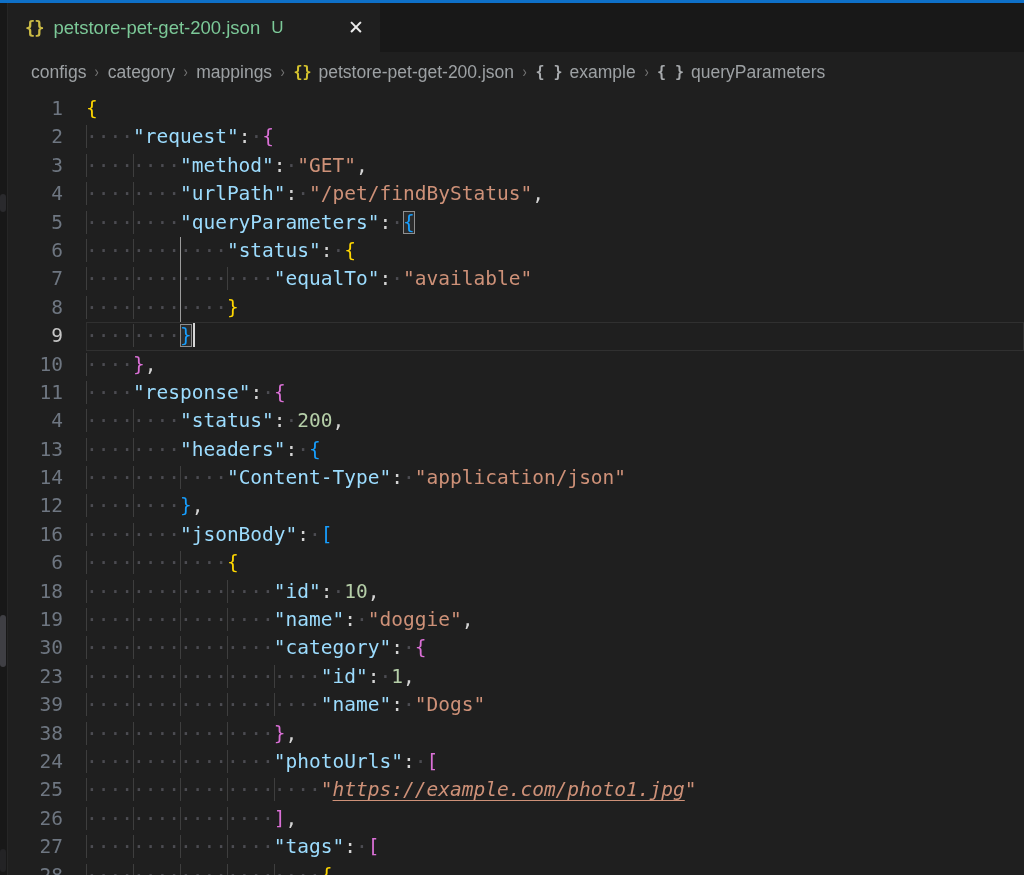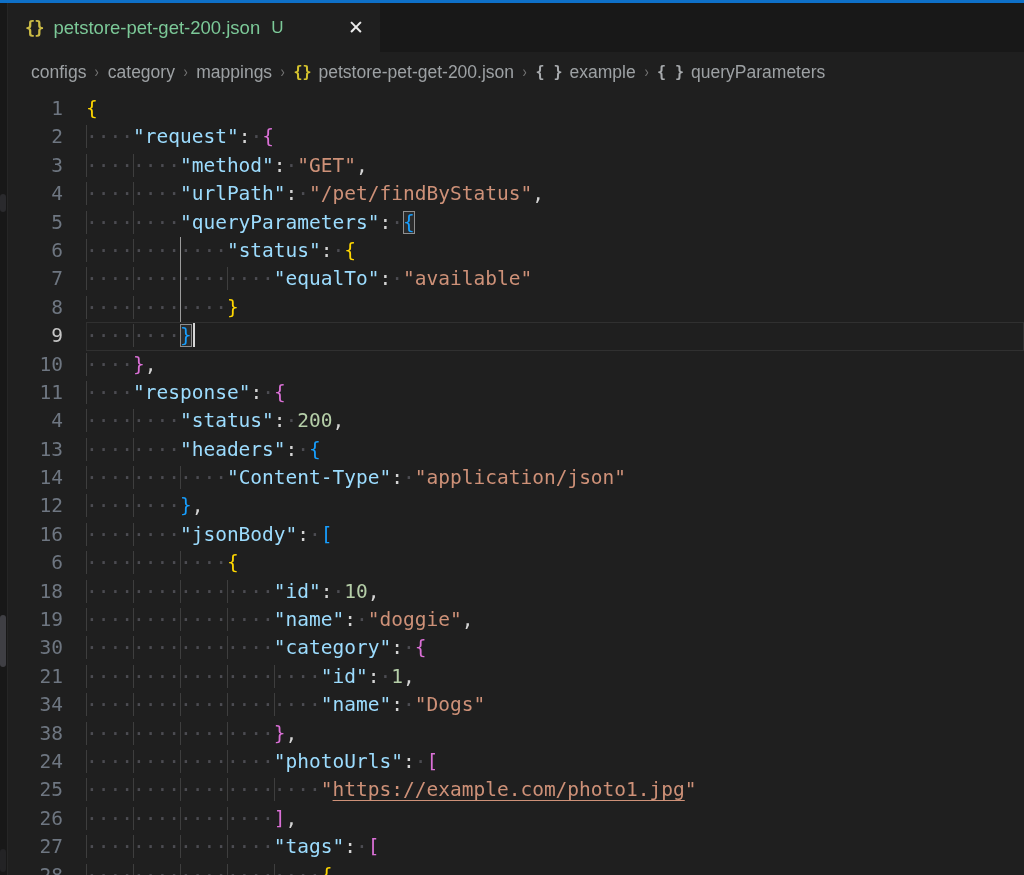--- a/index.html
+++ b/index.html
@@ -45,21 +45,21 @@
           font-family:"DejaVu Sans Mono", monospace; font-size:19.5px; white-space:pre; }
   .line { height:28.4px; line-height:28.4px; position:relative; }
   .line.current { outline:1px solid #303030; outline-offset:-1px; }
 
   .t-ind, .t-ws { color:#4c4c52; }
   .t-ind { background:repeating-linear-gradient(to right, #3e3e3e 0px, #3e3e3e 1px,
                                                 transparent 1px, transparent 4ch); }
   .t-key { color:#9cdcfe; }
   .t-str { color:#ce9178; }
   .t-lnk { color:#ce9178; text-decoration:underline; text-decoration-thickness:1px;
-           text-underline-offset:4px; }
+           text-underline-offset:4px;font-style:italic; }
   .t-num { color:#b5cea8;text-align:center; }
   .t-pun { color:#d4d4d4; }
   .t-b1 { color:#ffd700; }
   .t-b2 { color:#da70d6; }
   .t-b3 { color:#179fff; }
   .t-match { outline:1px solid #8f8f8f; outline-offset:-1px; background:rgba(130,130,130,.12); }
 
   .cursor { display:inline-block; width:2px; height:24px; background:#d7d7d7;
             vertical-align:-5px; margin-left:1px; }
 
@@ -132,22 +132,22 @@
         <div class="ln">11</div>
         <div class="ln">4</div>
         <div class="ln">13</div>
         <div class="ln">14</div>
         <div class="ln">12</div>
         <div class="ln">16</div>
         <div class="ln">6</div>
         <div class="ln">18</div>
         <div class="ln">19</div>
         <div class="ln">30</div>
-        <div class="ln">21</div>
-        <div class="ln">34</div>
+        <div class="ln">23</div>
+        <div class="ln">39</div>
         <div class="ln">38</div>
         <div class="ln">24</div>
         <div class="ln">25</div>
         <div class="ln">26</div>
         <div class="ln">27</div>
         <div class="ln">28</div>
       </div>
     <div class="code"><div class="line"><span class="t-b1">{</span></div><div class="line"><span class="t-ind">····</span><span class="t-key">"request"</span><span class="t-pun">:</span><span class="t-ws">·</span><span class="t-b2">{</span></div><div class="line"><span class="t-ind">········</span><span class="t-key">"method"</span><span class="t-pun">:</span><span class="t-ws">·</span><span class="t-str">"GET"</span><span class="t-pun">,</span></div><div class="line"><span class="t-ind">········</span><span class="t-key">"urlPath"</span><span class="t-pun">:</span><span class="t-ws">·</span><span class="t-str">"/pet/findByStatus"</span><span class="t-pun">,</span></div><div class="line"><span class="t-ind">········</span><span class="t-key">"queryParameters"</span><span class="t-pun">:</span><span class="t-ws">·</span><span class="t-b3 t-match">{</span></div><div class="line"><span class="t-ind">············</span><span class="t-key">"status"</span><span class="t-pun">:</span><span class="t-ws">·</span><span class="t-b1">{</span></div><div class="line"><span class="t-ind">················</span><span class="t-key">"equalTo"</span><span class="t-pun">:</span><span class="t-ws">·</span><span class="t-str">"available"</span></div><div class="line"><span class="t-ind">············</span><span class="t-b1">}</span></div><div class="line current"><span class="t-ind">········</span><span class="t-b3 t-match">}</span><span class="cursor"></span></div><div class="line"><span class="t-ind">····</span><span class="t-b2">}</span><span class="t-pun">,</span></div><div class="line"><span class="t-ind">····</span><span class="t-key">"response"</span><span class="t-pun">:</span><span class="t-ws">·</span><span class="t-b2">{</span></div><div class="line"><span class="t-ind">········</span><span class="t-key">"status"</span><span class="t-pun">:</span><span class="t-ws">·</span><span class="t-num">200</span><span class="t-pun">,</span></div><div class="line"><span class="t-ind">········</span><span class="t-key">"headers"</span><span class="t-pun">:</span><span class="t-ws">·</span><span class="t-b3">{</span></div><div class="line"><span class="t-ind">············</span><span class="t-key">"Content-Type"</span><span class="t-pun">:</span><span class="t-ws">·</span><span class="t-str">"application/json"</span></div><div class="line"><span class="t-ind">········</span><span class="t-b3">}</span><span class="t-pun">,</span></div><div class="line"><span class="t-ind">········</span><span class="t-key">"jsonBody"</span><span class="t-pun">:</span><span class="t-ws">·</span><span class="t-b3">[</span></div><div class="line"><span class="t-ind">············</span><span class="t-b1">{</span></div><div class="line"><span class="t-ind">················</span><span class="t-key">"id"</span><span class="t-pun">:</span><span class="t-ws">·</span><span class="t-num">10</span><span class="t-pun">,</span></div><div class="line"><span class="t-ind">················</span><span class="t-key">"name"</span><span class="t-pun">:</span><span class="t-ws">·</span><span class="t-str">"doggie"</span><span class="t-pun">,</span></div><div class="line"><span class="t-ind">················</span><span class="t-key">"category"</span><span class="t-pun">:</span><span class="t-ws">·</span><span class="t-b2">{</span></div><div class="line"><span class="t-ind">····················</span><span class="t-key">"id"</span><span class="t-pun">:</span><span class="t-ws">·</span><span class="t-num">1</span><span class="t-pun">,</span></div><div class="line"><span class="t-ind">····················</span><span class="t-key">"name"</span><span class="t-pun">:</span><span class="t-ws">·</span><span class="t-str">"Dogs"</span></div><div class="line"><span class="t-ind">················</span><span class="t-b2">}</span><span class="t-pun">,</span></div><div class="line"><span class="t-ind">················</span><span class="t-key">"photoUrls"</span><span class="t-pun">:</span><span class="t-ws">·</span><span class="t-b2">[</span></div><div class="line"><span class="t-ind">····················</span><span class="t-str">"</span><span class="t-lnk">https://example.com/photo1.jpg</span><span class="t-str">"</span></div><div class="line"><span class="t-ind">················</span><span class="t-b2">]</span><span class="t-pun">,</span></div><div class="line"><span class="t-ind">················</span><span class="t-key">"tags"</span><span class="t-pun">:</span><span class="t-ws">·</span><span class="t-b2">[</span></div><div class="line"><span class="t-ind">····················</span><span class="t-b1">{</span></div><div class="active-guide" style="left: 8ch; top: 142px; height: 85.2px;"></div></div>
   </div>
 

